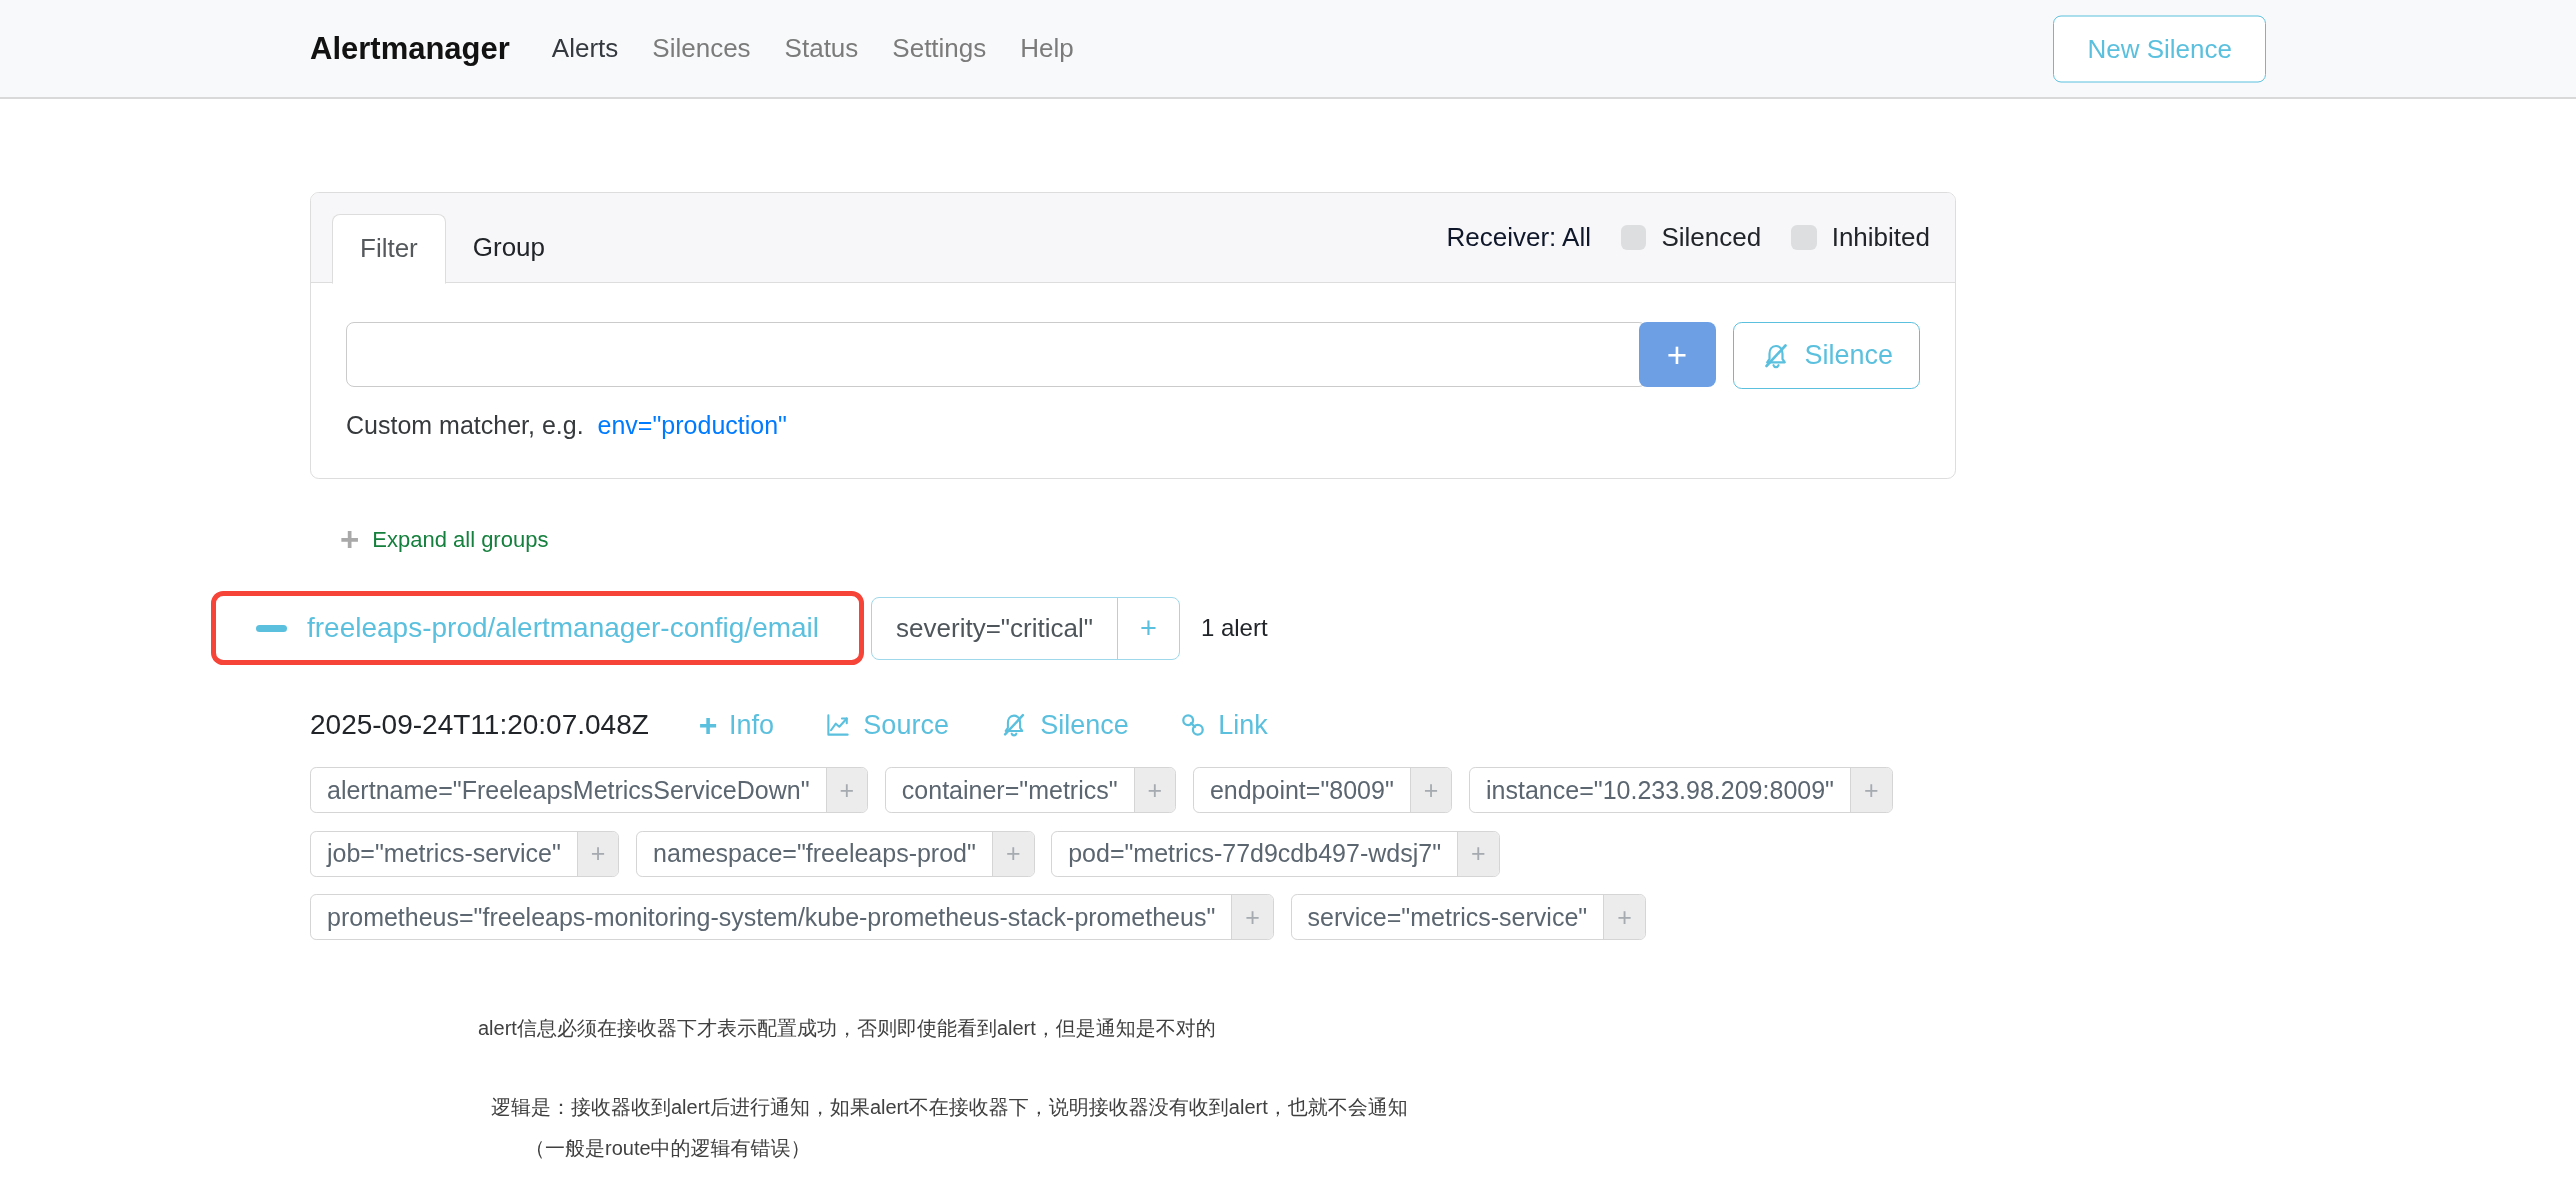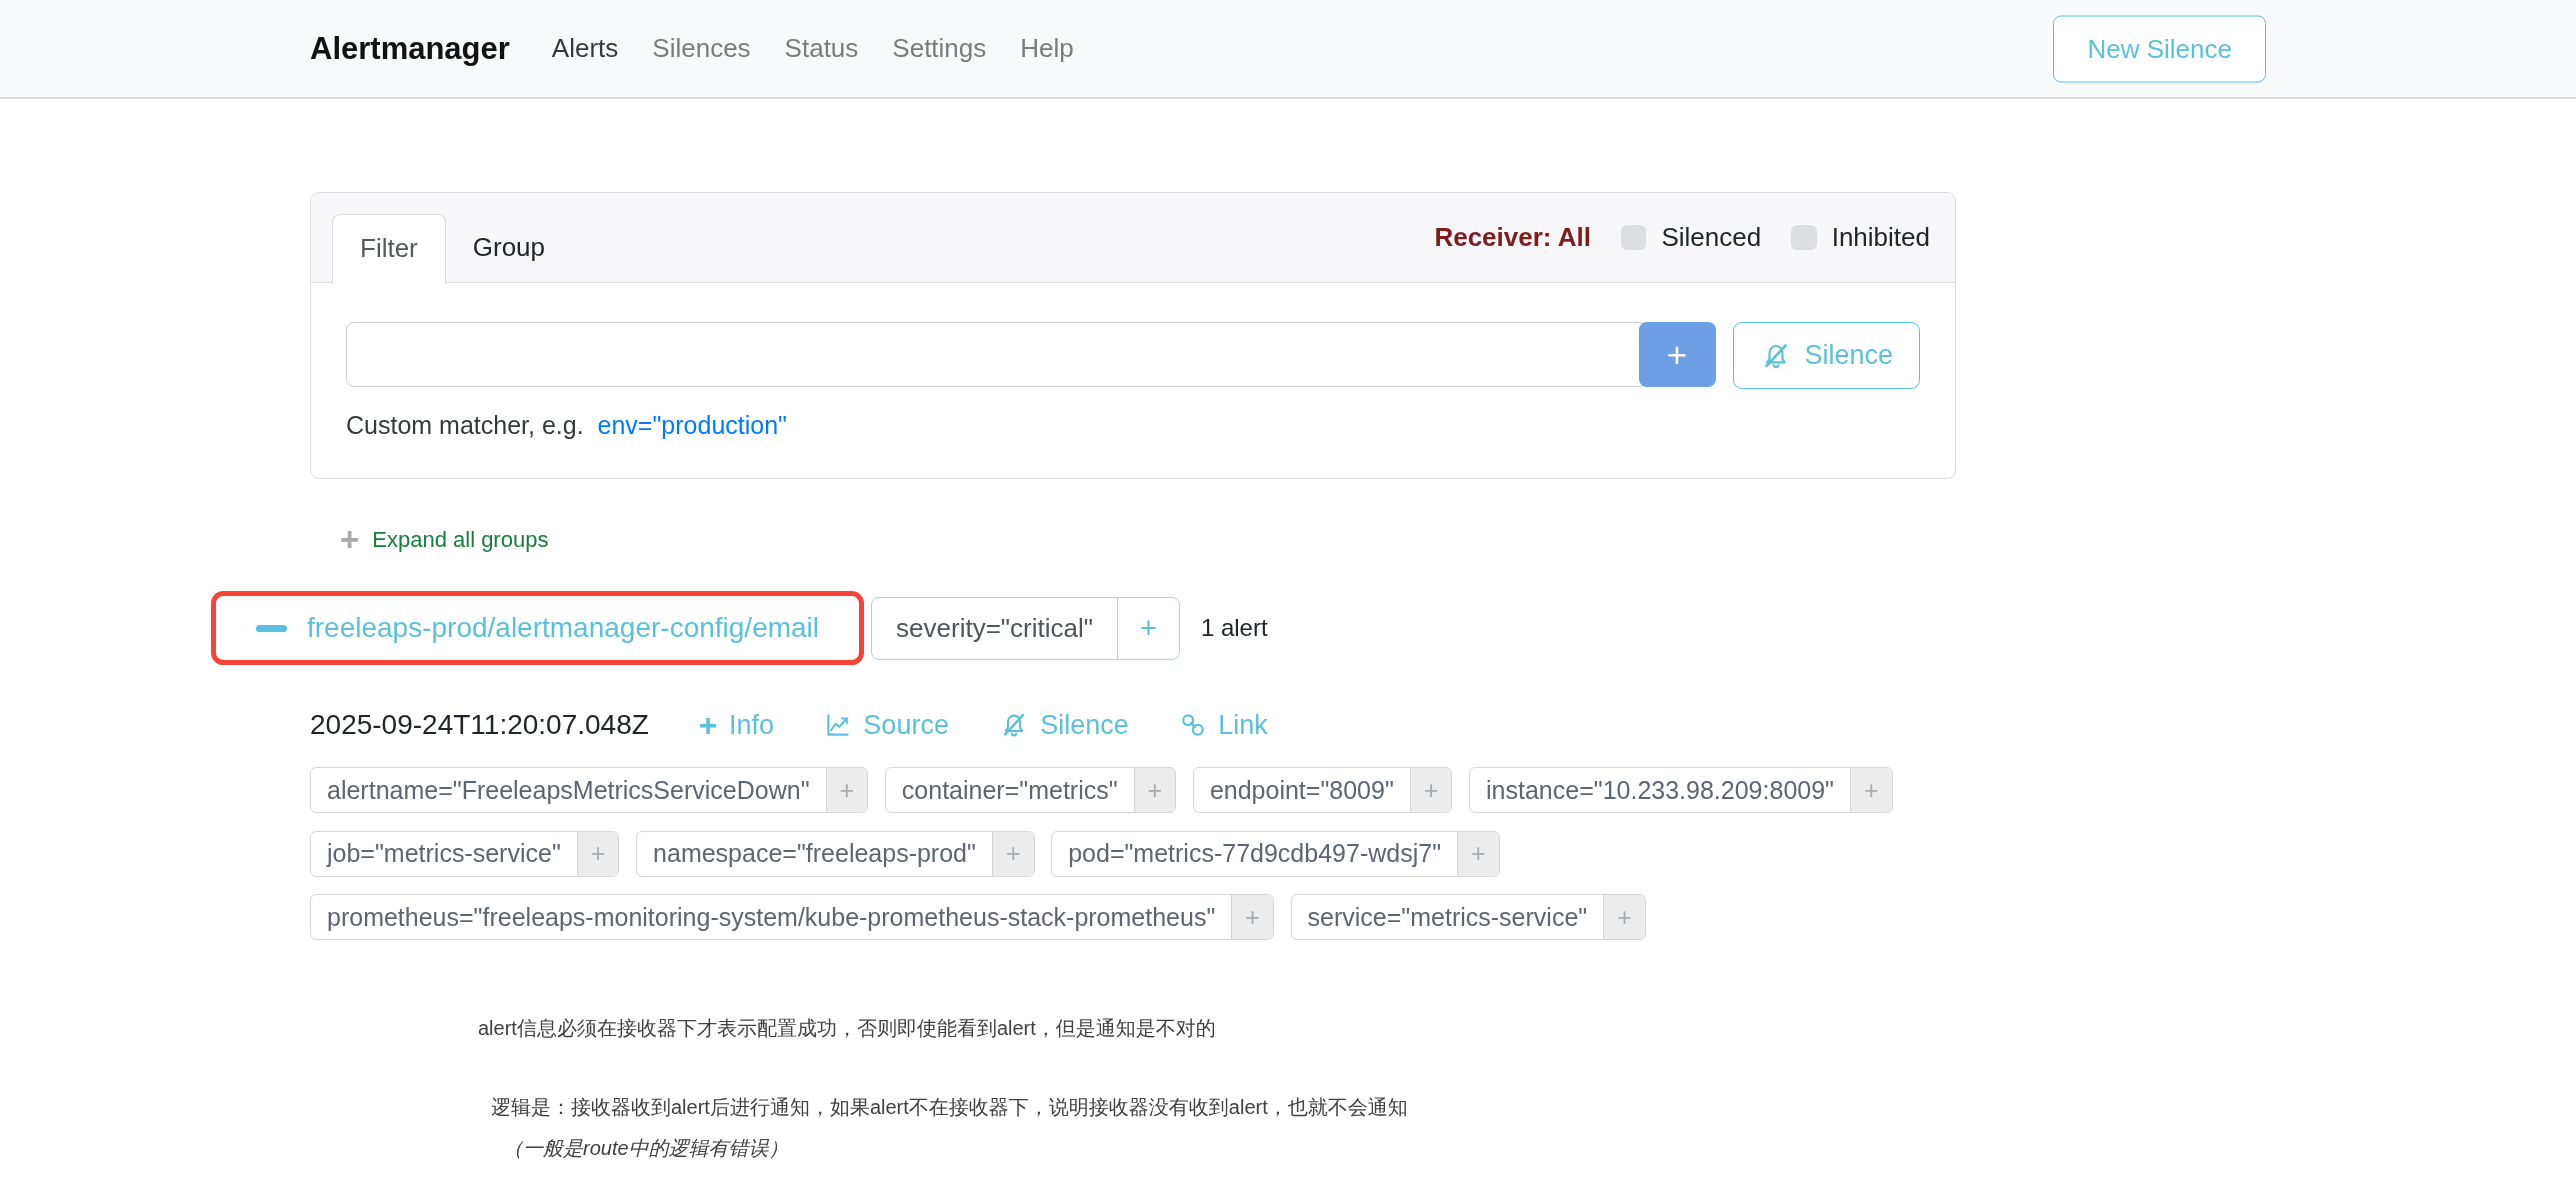--- a/index.html
+++ b/index.html
@@ -21,21 +21,21 @@
   .card { position:absolute; left:310px; top:192px; width:1646px; height:287px;
     border:1.8px solid #ddd; border-radius:8.8px; background:#fff; }
   .card-header { position:relative; height:90px; background:#f7f7f9; border-bottom:1.8px solid #ddd;
     border-radius:8px 8px 0 0; padding:0 25px 0 21px; display:flex; align-items:flex-end; }
   .tabs { display:flex; margin-bottom:-1.8px; }
   .tab { font-size:26px; padding:18.5px 27px; cursor:pointer; color:#212529; }
   .tab.active { background:#fff; border:1.8px solid #ddd; border-bottom-color:#fff;
     border-radius:8px 8px 0 0; color:#55595c; }
   .header-right { position:absolute; right:25px; top:0; height:100%; display:flex;
     align-items:center; gap:30px; }
-  .recv-label { font-size:26px; color:#7f1d1d;font-weight:bold; }
+  .recv-label { font-size:26px; color:#0f172a; }
   .chk-group { display:flex; align-items:center; gap:15px; cursor:pointer; }
   .chk { width:25.5px; height:25.5px; background:#dcdee0; border-radius:6.2px; }
   .chk-label { font-size:26px; color:#212529; }
 
   .card-body { padding:39px 35px; }
   .matcher-row { display:flex; align-items:stretch; }
   .input-group { flex:1; display:flex; }
   .matcher-input { flex:1; height:65px; border:1.8px solid #cbcbcb; border-radius:8px;
     font-size:26px; padding:0 21px; color:#212529; outline:none; background:#fff; font-family:inherit; }
   .plus-btn { width:77px; height:65px; margin-left:-8.8px; background:#6c9fe3; color:#fff;
@@ -49,21 +49,21 @@
   
   .expand-btn { position:absolute; left:340px; top:523px; display:flex; align-items:center;
     gap:13px; cursor:pointer; background:none; border:none; font-family:inherit; }
   .expand-plus { color:#a9a9a9; font-size:33px; font-weight:bold; line-height:1; }
   .expand-label { color:#15803d; font-size:22px; }
 
   .red-note { position:absolute; color:#404040; font-size:20px; white-space:nowrap;margin-top:44px; }
   .note1 { left:264px; top:544px; }
   .note2 { left:478px; top:971px; }
   .note3 { left:491px; top:1050px; }
-  .note4 { left:503px; top:1091px;font-style:italic; }
+  .note4 { left:525px; top:1091px; }
 
   .group-row { position:absolute; left:211px; top:591px; display:flex; align-items:center; }
   .receiver-annotation { height:74px; background:#fff; border:5.3px solid #f74438; border-radius:12.3px;
     display:flex; align-items:center; gap:20px; padding:0 40px; cursor:pointer; }
   .minus-bar { width:31px; height:7px; background:#5bc0de; border-radius:3.5px; }
   .receiver-name { color:#5bc0de; font-size:28px; white-space:nowrap; }
   .sev-group { margin-left:7px; height:63px; display:flex; align-items:stretch;
     border:1.8px solid #9ed8ea; border-radius:8px; background:#fff; overflow:hidden; }
   .sev-label { display:flex; align-items:center; padding:0 24px; font-size:26px; color:#4e555b; }
   .sev-plus { display:flex; align-items:center; padding:0 22px; font-size:29px; color:#5bc0de;

